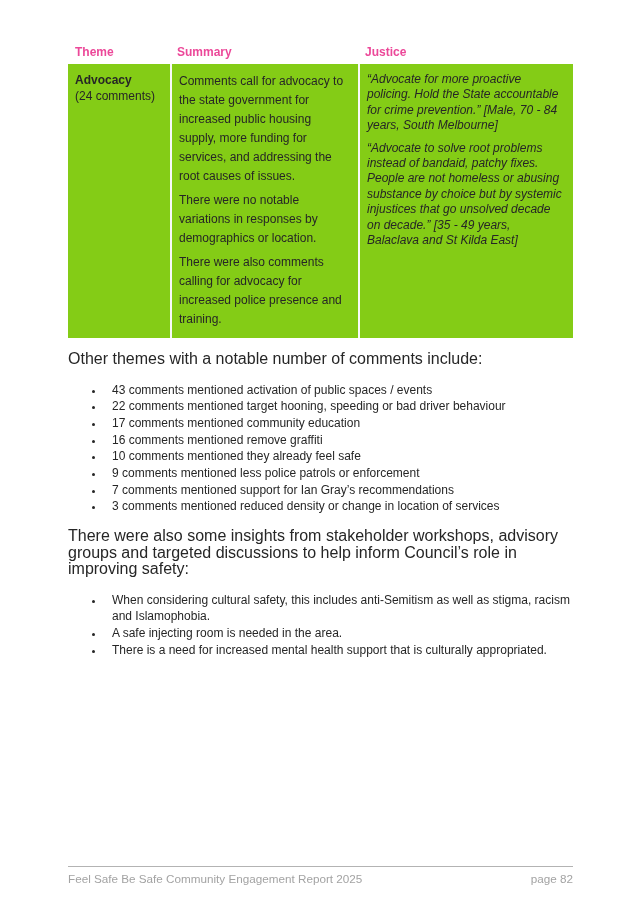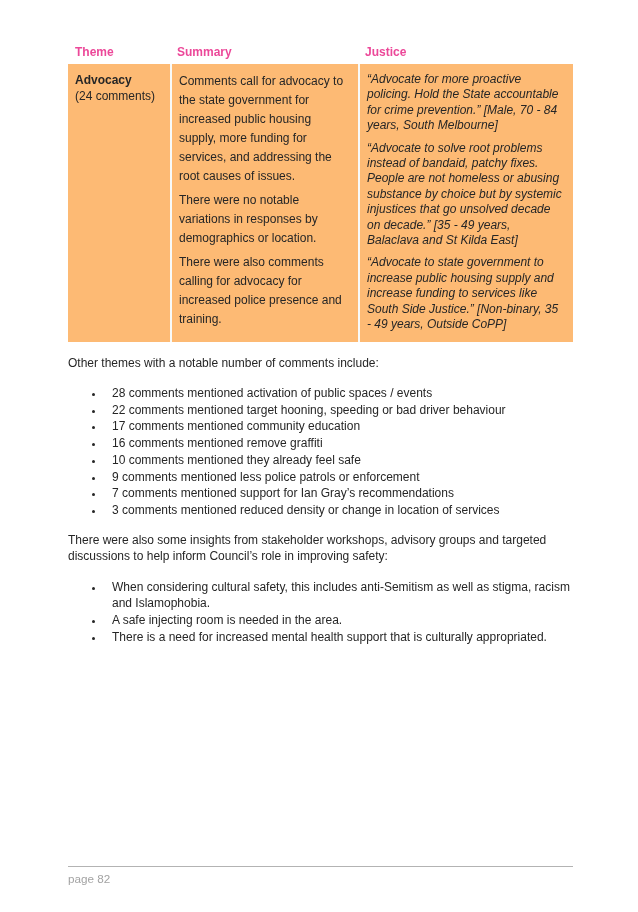--- a/index.html
+++ b/index.html
@@ -17,21 +17,21 @@
     position: absolute;
     left: 68px;
     top: 44px;
     width: 505px;
   }
 
   
   .doc-table { width: 505px; font-size: 12px; }
   .t-head { display: flex; font-weight: bold; color: #ec4899; }
   .t-head .hcell { padding: 1px 6px 5px 7px; box-sizing: border-box; }
-  .t-row { display: flex; background: #fdba74; }
+  .t-row { display: flex; background: #84cc16; }
   .cell { box-sizing: border-box; padding: 8px 8px 9px 7px; }
   .cell + .cell { border-left: 2px solid #f8faf9; }
   .col-theme   { width: 102px; }
   .col-summary { width: 188px; }
   .col-quotes  { width: 215px; }
 
   .theme-title { font-weight: bold; line-height: 16px; }
   .theme-count { line-height: 16px; }
 
   .col-summary p {
@@ -43,21 +43,21 @@
   .col-quotes p {
     margin: 0 0 7px 0;
     font-style: italic;
     font-size: 12px;
     line-height: 15.4px;
   }
   .col-quotes p:last-child { margin-bottom: 0; }
 
   
   .para {
-    font-size: 12px;
+    font-size: 16px;
     line-height: 16.5px;
     margin: 13px 0 0 0;
   }
   ul.bullets {
     margin: 14px 0 9px 0;
     padding-left: 37px;
     font-size: 12px;
     line-height: 16.7px;
   }
   ul.bullets li {
@@ -98,42 +98,42 @@
           <div class="theme-count">(24 comments)</div>
         </div>
         <div class="cell col-summary">
           <p>Comments call for advocacy to the state government for increased public housing supply, more funding for services, and addressing the root causes of issues.</p>
           <p>There were no notable variations in responses by demographics or location.</p>
           <p>There were also comments calling for advocacy for increased police presence and training.</p>
         </div>
         <div class="cell col-quotes">
           <p>“Advocate for more proactive policing. Hold the State accountable for crime prevention.” [Male, 70 - 84 years, South Melbourne]</p>
           <p>“Advocate to solve root problems instead of bandaid, patchy fixes. People are not homeless or abusing substance by choice but by systemic injustices that go unsolved decade on decade.” [35 - 49 years, Balaclava and St Kilda East]</p>
-          <p>“Advocate to state government to increase public housing supply and increase funding to services like South Side Justice.” [Non-binary, 35 - 49 years, Outside CoPP]</p>
         </div>
       </div>
     </div>
 
     <p class="para">Other themes with a notable number of comments include:</p>
     <ul class="bullets">
-      <li>28 comments mentioned activation of public spaces / events</li>
+      <li>43 comments mentioned activation of public spaces / events</li>
       <li>22 comments mentioned target hooning, speeding or bad driver behaviour</li>
       <li>17 comments mentioned community education</li>
       <li>16 comments mentioned remove graffiti</li>
       <li>10 comments mentioned they already feel safe</li>
       <li>9 comments mentioned less police patrols or enforcement</li>
       <li>7 comments mentioned support for Ian Gray’s recommendations</li>
       <li>3 comments mentioned reduced density or change in location of services</li>
     </ul>
 
     <p class="para">There were also some insights from stakeholder workshops, advisory groups and targeted discussions to help inform Council’s role in improving safety:</p>
     <ul class="bullets">
       <li>When considering cultural safety, this includes anti-Semitism as well as stigma, racism and Islamophobia.</li>
       <li>A safe injecting room is needed in the area.</li>
       <li>There is a need for increased mental health support that is culturally appropriated.</li>
     </ul>
 
   </div>
 
   <div class="footer">
+    <span>Feel Safe Be Safe Community Engagement Report 2025</span>
     <span>page 82</span>
   </div>
 </div>
 
 </body></html>

